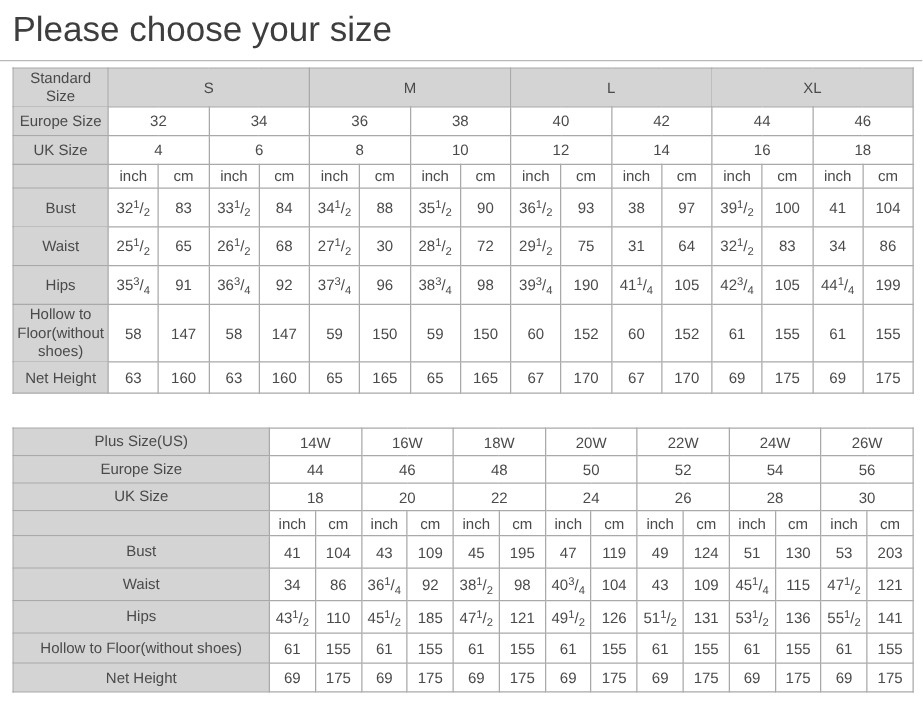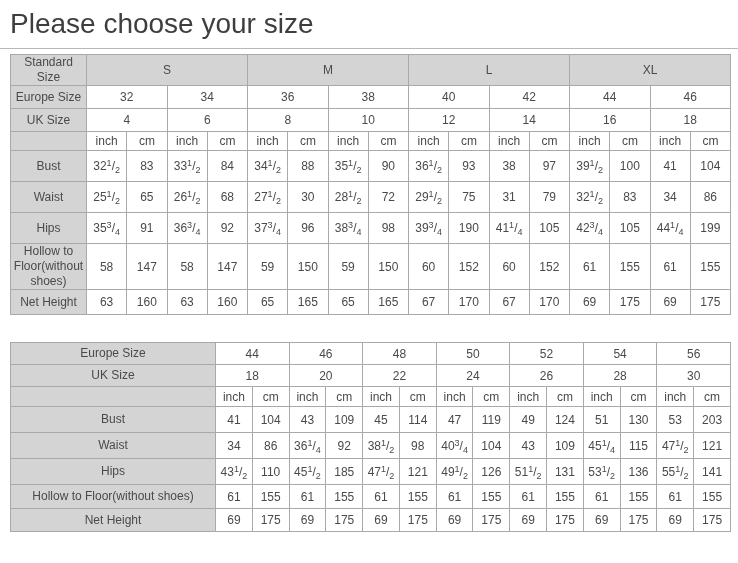--- a/index.html
+++ b/index.html
@@ -148,21 +148,21 @@
         <td class="c-val">65</td>
         <td class="c-val">26<sup>1</sup>/<sub>2</sub></td>
         <td class="c-val">68</td>
         <td class="c-val">27<sup>1</sup>/<sub>2</sub></td>
         <td class="c-val">30</td>
         <td class="c-val">28<sup>1</sup>/<sub>2</sub></td>
         <td class="c-val">72</td>
         <td class="c-val">29<sup>1</sup>/<sub>2</sub></td>
         <td class="c-val">75</td>
         <td class="c-val">31</td>
-        <td class="c-val">79</td>
+        <td class="c-val">64</td>
         <td class="c-val">32<sup>1</sup>/<sub>2</sub></td>
         <td class="c-val">83</td>
         <td class="c-val">34</td>
         <td class="c-val">86</td>
       </tr>
       <tr class="r-meas">
         <td class="c-lbl">Hips</td>
         <td class="c-val">35<sup>3</sup>/<sub>4</sub></td>
         <td class="c-val">91</td>
         <td class="c-val">36<sup>3</sup>/<sub>4</sub></td>
@@ -233,20 +233,30 @@
       <col>
       <col>
       <col>
       <col>
       <col>
       <col>
       <col>
     </colgroup>
     <tbody>
       <tr class="r-hdr">
+        <td class="c-lbl">Plus Size(US)</td>
+        <td class="c-val" colspan="2">14W</td>
+        <td class="c-val" colspan="2">16W</td>
+        <td class="c-val" colspan="2">18W</td>
+        <td class="c-val" colspan="2">20W</td>
+        <td class="c-val" colspan="2">22W</td>
+        <td class="c-val" colspan="2">24W</td>
+        <td class="c-val" colspan="2">26W</td>
+      </tr>
+      <tr class="r-hdr">
         <td class="c-lbl">Europe Size</td>
         <td class="c-val" colspan="2">44</td>
         <td class="c-val" colspan="2">46</td>
         <td class="c-val" colspan="2">48</td>
         <td class="c-val" colspan="2">50</td>
         <td class="c-val" colspan="2">52</td>
         <td class="c-val" colspan="2">54</td>
         <td class="c-val" colspan="2">56</td>
       </tr>
       <tr class="r-hdr">
@@ -276,21 +286,21 @@
         <td class="c-val">inch</td>
         <td class="c-val">cm</td>
       </tr>
       <tr class="r-meas">
         <td class="c-lbl">Bust</td>
         <td class="c-val">41</td>
         <td class="c-val">104</td>
         <td class="c-val">43</td>
         <td class="c-val">109</td>
         <td class="c-val">45</td>
-        <td class="c-val">114</td>
+        <td class="c-val">195</td>
         <td class="c-val">47</td>
         <td class="c-val">119</td>
         <td class="c-val">49</td>
         <td class="c-val">124</td>
         <td class="c-val">51</td>
         <td class="c-val">130</td>
         <td class="c-val">53</td>
         <td class="c-val">203</td>
       </tr>
       <tr class="r-meas">

